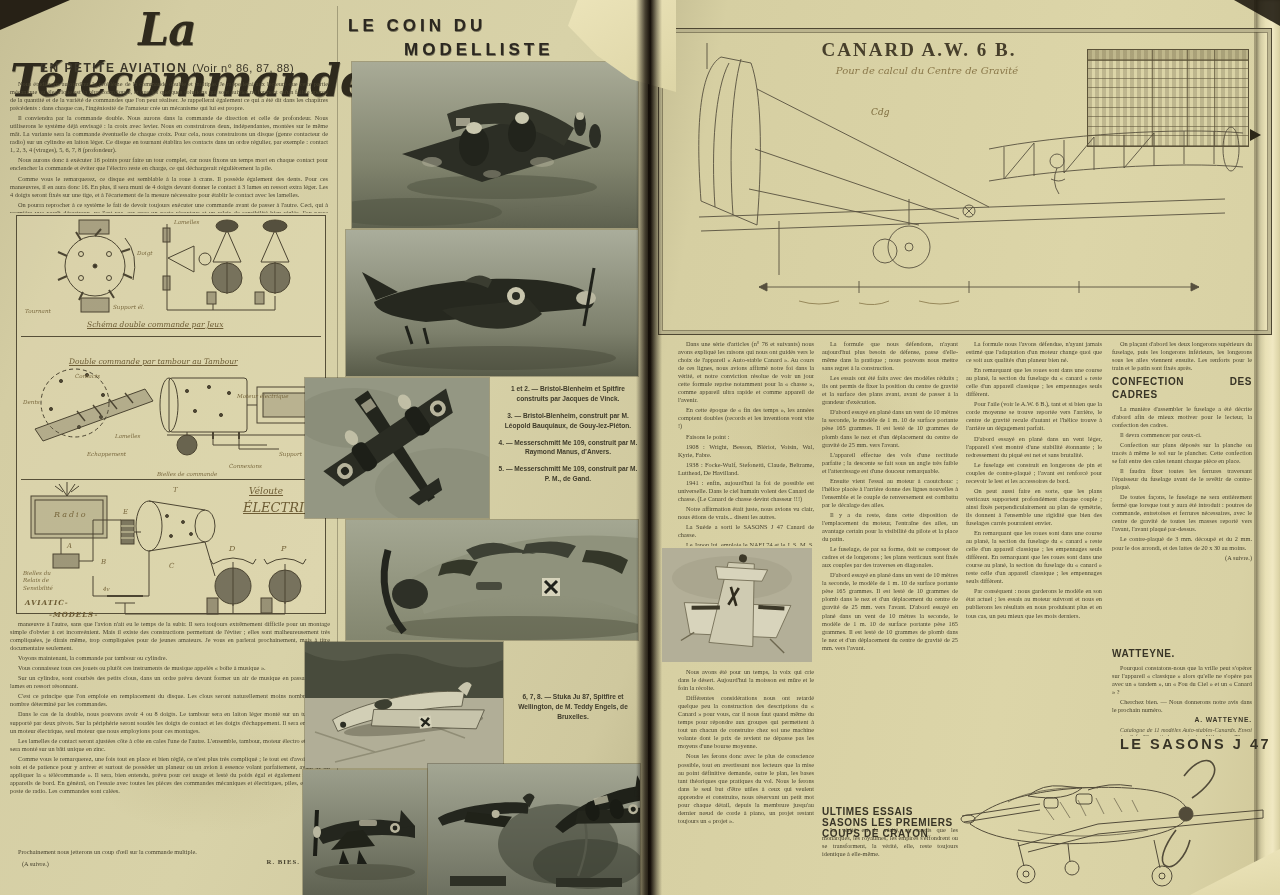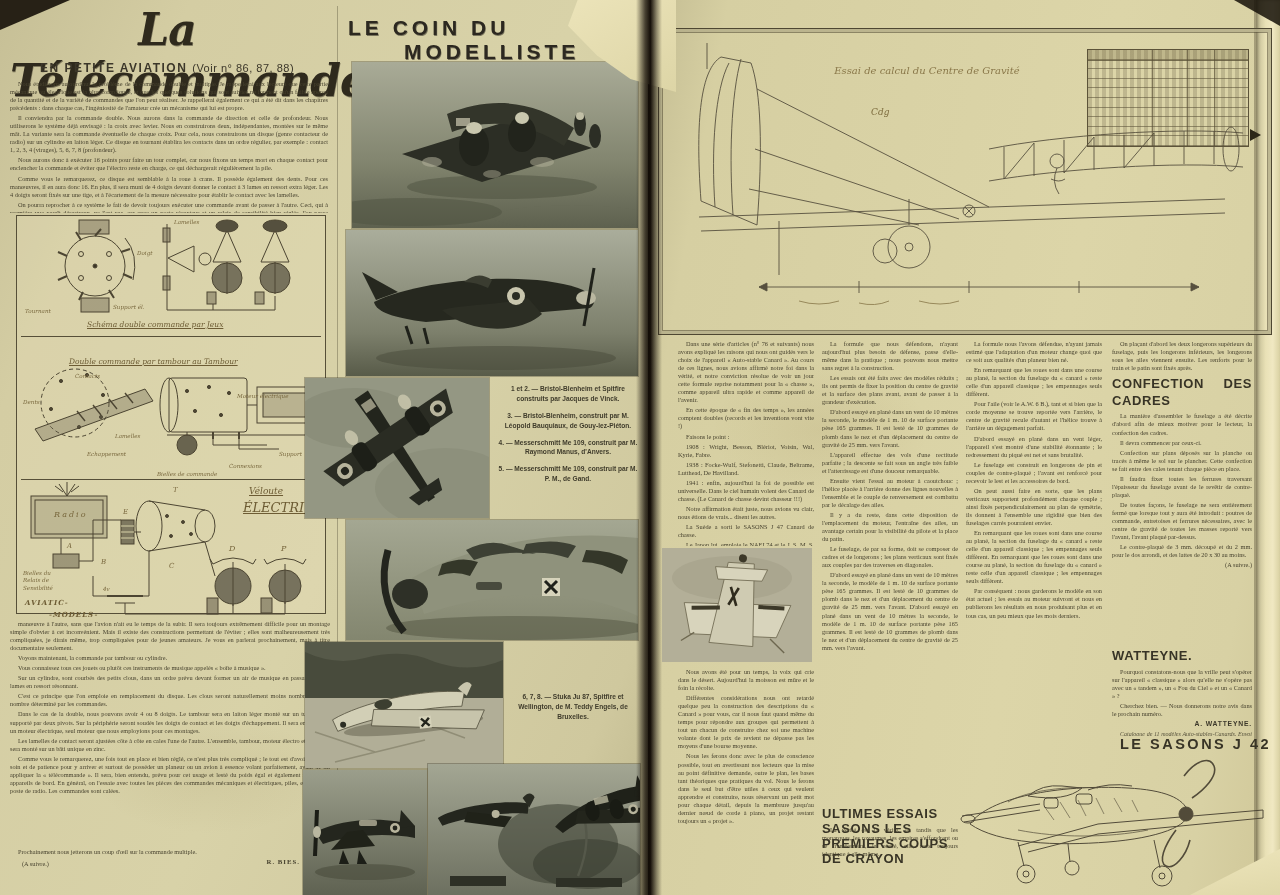--- a/index.html
+++ b/index.html
@@ -21,21 +21,21 @@
 
   
   .tt{font-size:6.3px;line-height:1.28;text-align:justify;color:#48432f;position:absolute;overflow:hidden;}
   .tt p{margin:0 0 2px;text-indent:8px;}
   .article-title{position:absolute;left:10px;top:4px;width:314px;text-align:center;
     font-family:"DejaVu Serif",serif;font-style:italic;font-weight:bold;font-size:44px;color:#2f2a1d;
     letter-spacing:-1px;text-shadow:.5px .5px 0 rgba(47,42,29,.5);}
   .article-sub{position:absolute;left:10px;top:61px;width:314px;text-align:center;color:#3c372a;
     font-family:"Liberation Sans",sans-serif;font-weight:bold;font-size:12px;letter-spacing:1.5px;}
   .article-sub .ref{font-weight:normal;letter-spacing:.5px;font-size:11px;}
-  .coin-h{position:absolute;font-family:"Liberation Sans",sans-serif;font-weight:bold;font-size:21px;letter-spacing:4px;color:#2c2820;text-shadow:.6px .6px 0 rgba(44,40,32,.55);}
+  .coin-h{position:absolute;font-family:"Liberation Sans",sans-serif;font-weight:bold;font-size:17px;letter-spacing:4px;color:#2c2820;text-shadow:.6px .6px 0 rgba(44,40,32,.55);}
   .closing-row{position:absolute;left:10px;top:848px;width:320px;font-size:6.3px;color:#48432f;}
   .closing-row .suivre{position:absolute;left:12px;top:12px;}
   .closing-row .sig{position:absolute;right:30px;top:10px;font-weight:bold;letter-spacing:1px;font-size:6.8px;}
 
   
   .diagram-box{position:absolute;left:16px;top:215px;width:308px;height:397px;border:1.5px solid #564f38;background:rgba(235,228,190,.25);}
   .dg{position:relative;width:100%;}
   .dg svg{display:block;}
   .dg-div{height:0;border-top:1px solid #564f38;margin:0 4px;}
   .dg-cap{position:absolute;font:italic 7.5px "DejaVu Serif",serif;color:#6d5c34;text-decoration:underline;white-space:nowrap;}
@@ -54,21 +54,21 @@
   .canard-sub{position:absolute;left:148px;top:36px;width:240px;text-align:center;font:italic 10px "DejaVu Serif",serif;color:#8a784a;}
   .hand-table{position:absolute;right:22px;top:20px;width:160px;height:96px;border:1.5px solid #5c5339;background:
     repeating-linear-gradient(to bottom,transparent 0 8.6px,rgba(86,77,52,.55) 8.6px 9.6px),
     repeating-linear-gradient(90deg,rgba(86,77,52,.22) 0 4px,transparent 4px 7px);background-size:100% 100%,100% 70%;}
   .ht-v{position:absolute;top:0;bottom:0;width:1px;background:rgba(86,77,52,.6);}
   .ht-head{position:absolute;left:0;top:0;right:0;height:10px;background:rgba(120,108,70,.28);border-bottom:1px solid rgba(86,77,52,.7);}
   .arrow-right{position:absolute;right:10px;top:100px;width:0;height:0;border-left:11px solid #2c2719;border-top:6px solid transparent;border-bottom:6px solid transparent;}
   .cdg{position:absolute;left:212px;top:78px;font:italic 9px "DejaVu Serif",serif;color:#7d6c3e;}
   .rp-h{position:absolute;font-family:"Liberation Sans",sans-serif;font-weight:bold;color:#383426;}
   .sasons-h{font-size:14.5px;letter-spacing:2.5px;}
-  .smallcaps-h{font-size:13px;letter-spacing:.6px;}
+  .smallcaps-h{font-size:10px;letter-spacing:.6px;}
   .rsig{font-family:"Liberation Sans",sans-serif;font-weight:bold;font-size:6.8px;letter-spacing:.8px;color:#3c382a;text-align:right;}
   .fine{font-style:italic;font-size:6px;color:#55503a;}
 </style>
 </head>
 <body>
 
 <div class="stage">
 
   <div class="page left">
     <div class="stain" style="left:40px;top:120px;width:180px;height:90px;background:radial-gradient(ellipse,rgba(120,95,40,.10),transparent 70%);"></div>
@@ -476,21 +476,22 @@
           <circle cx="310" cy="182" r="6"></circle>
           <path d="M306,178 L314,186 M314,178 L306,186"></path>
           <line x1="100" y1="258" x2="540" y2="258" stroke-dasharray="1,0"></line>
           <path d="M100,258 l8,-4 v8 Z M540,258 l-8,-4 v8 Z" fill="#4a4334"></path>
           <line x1="200" y1="252" x2="200" y2="264"></line>
             <line x1="310" y1="252" x2="310" y2="264"></line>
             <line x1="420" y1="252" x2="420" y2="264"></line>
           <path d="M140,272 q20,6 40,0 M200,274 q16,4 30,-2 M260,272 q22,6 40,0" stroke="#7d6c3e" stroke-width=".8"></path>
         </g>
       </svg>
-      <div class="canard-sub">Essai de calcul du Centre de Gravité</div>
+      <div class="canard-title">CANARD A.W. 6 B.</div>
+      <div class="canard-sub">Pour de calcul du Centre de Gravité</div>
       <span class="cdg">Cdg</span>
       <div class="hand-table">
         <div class="ht-head"></div>
         <div class="ht-v" style="left:40%;"></div>
         <div class="ht-v" style="left:62%;"></div>
         <div class="ht-v" style="left:79%;"></div>
       </div>
       <div class="arrow-right"></div>
     </div>
 
@@ -567,21 +568,21 @@
     </div>
 
     <div class="tt" style="left:462px;top:648px;width:140px;height:88px;">
       <p class="rp-h smallcaps-h" style="text-indent:0;margin:0 0 3px;position:static;">WATTEYNE.</p>
       <p>Pourquoi constatons-nous que la vrille peut s'opérer sur l'appareil « classique » alors qu'elle ne s'opère pas avec un « tandem », un « Fou du Ciel » et un « Canard » ?</p>
       <p>Cherchez bien. — Nous donnerons notre avis dans le prochain numéro.</p>
       <p class="rsig" style="text-indent:0;">A. WATTEYNE.</p>
       <p class="fine">Catalogue de 11 modèles Auto-stables-Canards. Envoi contre 2 fr. 50 en timbres-poste à « Véloute », 79, rue Roosendael, Bruxelles. — C. C. P. : 1773.80.</p>
     </div>
 
-    <div class="rp-h sasons-h" style="left:470px;top:736px;position:absolute;">LE SASONS J 42</div>
+    <div class="rp-h sasons-h" style="left:470px;top:736px;position:absolute;">LE SASONS J 47</div>
 
     <svg viewBox="0 0 322 148" width="322" height="148" style="position:absolute;left:298px;top:746px;">
       <g stroke="#474031" fill="none" stroke-width="1" opacity=".92">
         <path d="M22,78 C40,52 110,38 180,42 C216,44 236,52 240,66 C242,80 210,92 160,96 C110,100 50,98 22,78 Z"></path>
         <path d="M60,56 C80,44 120,40 150,42 M70,84 C110,92 160,92 200,84" stroke-width=".7"></path>
         <path d="M80,50 q14,-12 34,-10 l20,2 q-16,14 -54,8 Z"></path>
         <path d="M140,44 q20,-8 44,-4"></path>
         <path d="M14,70 L92,58 M16,76 L92,64"></path>
         <ellipse cx="20" cy="73" rx="7" ry="4"></ellipse>
         <path d="M150,78 L315,64 M150,88 L315,72 M315,64 L315,72"></path>

